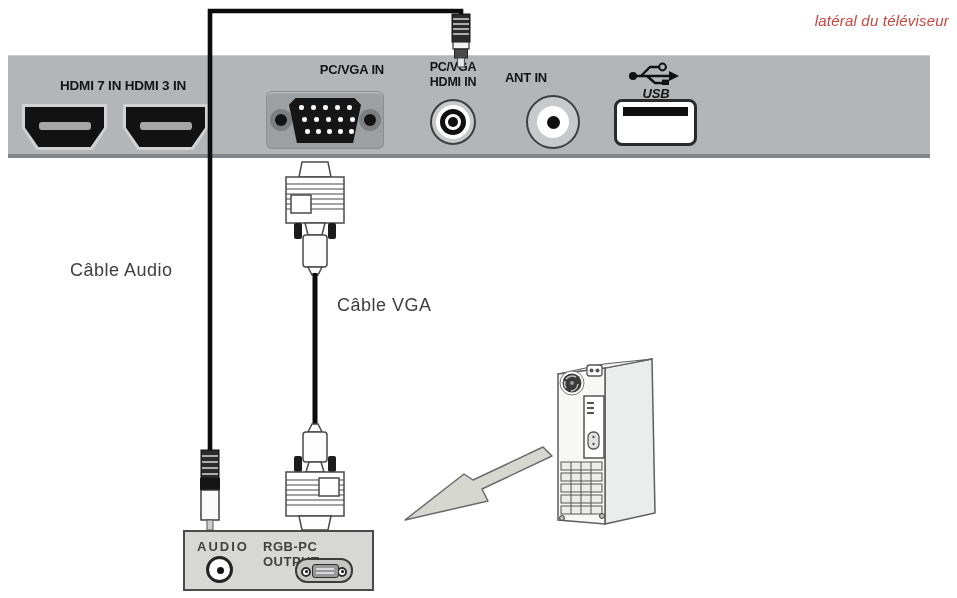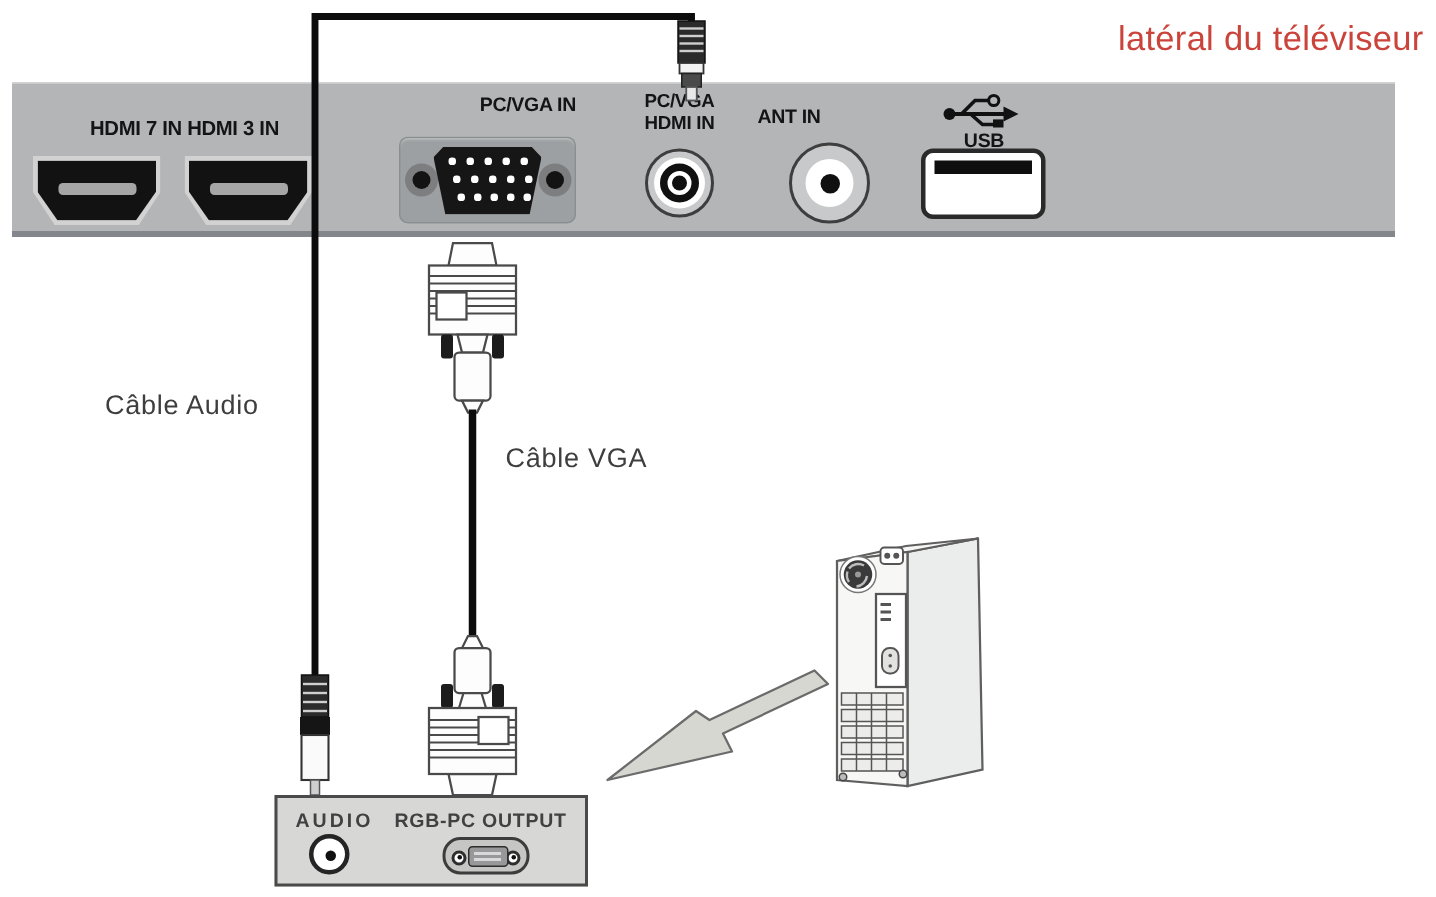--- a/index.html
+++ b/index.html
@@ -4,21 +4,21 @@
 <style>
   html,body{margin:0;padding:0;background:#ffffff;}
   *{box-sizing:border-box;}
   .canvas{
     position:relative;width:957px;height:598px;background:#ffffff;overflow:hidden;
     font-family:"Liberation Sans", sans-serif;
   }
   .abs{position:absolute;}
 
   
-  .red-label{top:12px;right:8px;font-size:23px;color:#cb443c;letter-spacing:0.2px;}
+  .red-label{top:12px;right:8px;font-size:15px;color:#cb443c;letter-spacing:0.2px;font-style:italic;}
 
   
   .tv-panel{left:8px;top:55px;width:922px;height:103px;background:#b3b5b7;
             border-bottom:4px solid #83868a;border-top:1px solid #c9cbcd;}
 
   .port-label{position:absolute;font-weight:bold;color:#141414;font-size:13px;text-align:center;letter-spacing:-0.2px;}
 
   
   .hdmi-outer{position:absolute;width:85px;height:46px;background:#d2d2d2;
      clip-path:polygon(0% 0%,100% 0%,100% 52%,83% 100%,17% 100%,0% 52%);}
@@ -40,21 +40,21 @@
   .jack-outer{border-radius:50%;background:#c7c9ca;border:2px solid #3e3e3e;}
   .jack-white{border-radius:50%;background:#ffffff;}
   .jack-ring{border-radius:50%;background:#ffffff;border:5px solid #101010;}
   .jack-dot{border-radius:50%;background:#101010;}
 
   
   .usb-port{left:614px;top:98px;width:83px;height:47px;background:#ffffff;border:3px solid #2a2a2a;border-radius:8px;}
   .usb-bar{position:absolute;left:6px;top:5px;width:65px;height:9px;background:#0e0e0e;}
 
   
-  .pc-box{left:183px;top:530px;width:209px;height:61px;background:#d7d7d6;border:2.5px solid #4a4a4a;}
+  .pc-box{left:183px;top:530px;width:191px;height:61px;background:#d7d7d6;border:2.5px solid #4a4a4a;}
   .box-label{position:absolute;font-weight:bold;font-size:13px;color:#414141;}
   .box-jack{position:absolute;left:21px;top:24px;width:27px;height:27px;border-radius:50%;
             background:#ffffff;border:3.5px solid #242424;}
   .box-jack-dot{position:absolute;left:8px;top:8px;width:7px;height:7px;border-radius:50%;background:#101010;}
   .vga-out{position:absolute;left:110px;top:26px;width:58px;height:25px;background:#c6c6c4;
            border:2px solid #3c3c3c;border-radius:12px;}
   .vga-out-screw{position:absolute;top:6.5px;width:10px;height:10px;border-radius:50%;background:#ffffff;border:2px solid #2e2e2e;}
   .vga-out-screw::after{content:"";position:absolute;left:1.5px;top:1.5px;width:3px;height:3px;border-radius:50%;background:#111;}
   .vga-out-dsub{position:absolute;left:15px;top:3.5px;width:27px;height:14px;background:#98989a;
                 border:1.5px solid #2e2e2e;border-radius:3px;}
@@ -122,21 +122,21 @@
 
     <svg class="abs" style="left:620px;top:3px;" width="52" height="26" viewBox="0 0 52 26">
       <circle cx="5" cy="17" r="4" fill="#111"></circle>
       <line x1="5" y1="17" x2="42" y2="17" stroke="#111" stroke-width="2.6"></line>
       <polygon points="41,12 51,17 41,22" fill="#111"></polygon>
       <polyline points="13,17 22,8 31,8" fill="none" stroke="#111" stroke-width="2.4"></polyline>
       <circle cx="34.5" cy="8" r="3.4" fill="none" stroke="#111" stroke-width="2"></circle>
       <polyline points="19,17 27,24 34,24" fill="none" stroke="#111" stroke-width="2.4"></polyline>
       <rect x="34" y="20.6" width="7" height="7" fill="#111"></rect>
     </svg>
-    <div class="port-label" style="left:619px;top:30px;width:58px;">USB</div>
+    <div class="port-label" style="left:619px;top:30px;width:58px;font-style:italic;">USB</div>
     <div class="abs usb-port" style="left:606px;top:43px;">
       <div class="usb-bar"></div>
     </div>
   </div>
 
   <svg class="abs" style="left:198px;top:4px;" width="280" height="532" viewBox="0 0 280 532">
     <polyline points="12,446 12,7 263,7 263,12" fill="none" stroke="#0c0c0c" stroke-width="4.6"></polyline>
 
     <g>
       <rect x="254" y="10" width="18" height="28" fill="#2b2b2b" stroke="#111" stroke-width="1"></rect>

